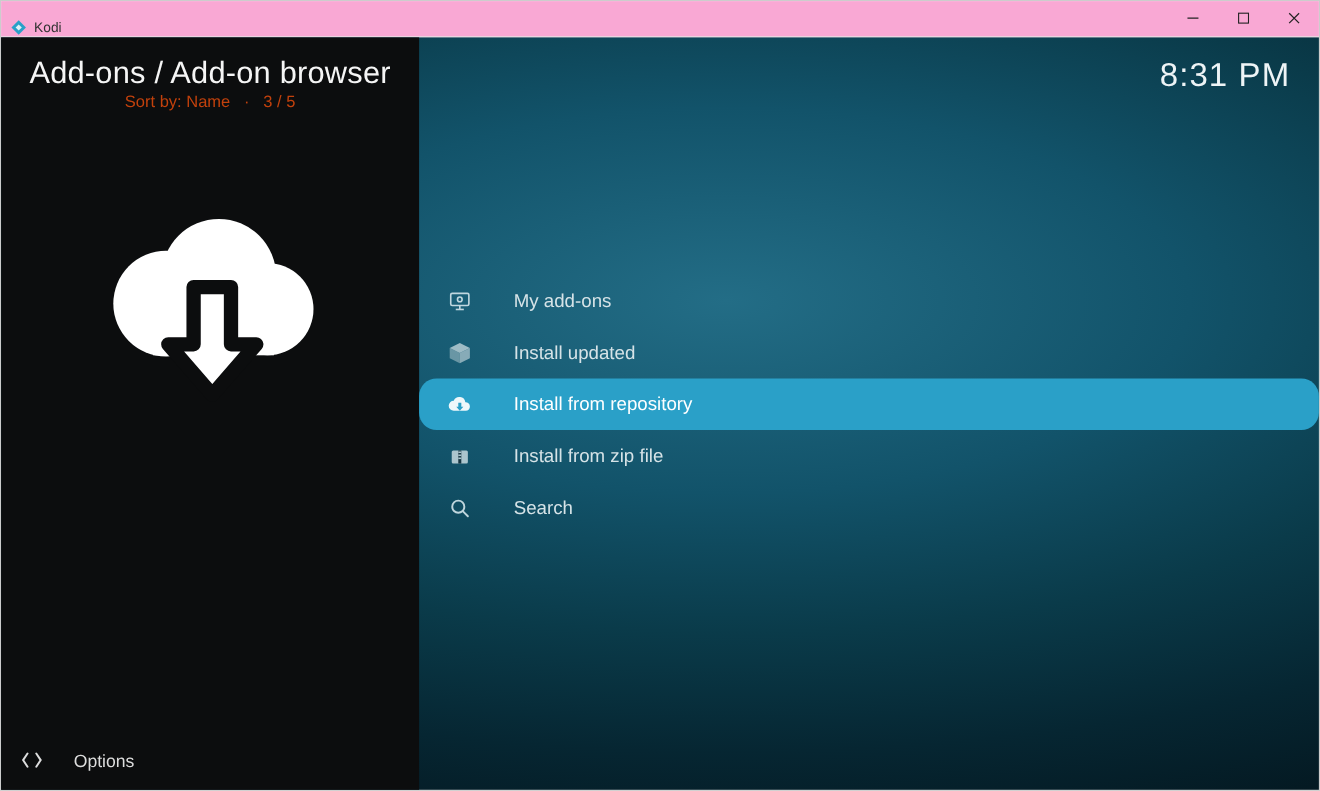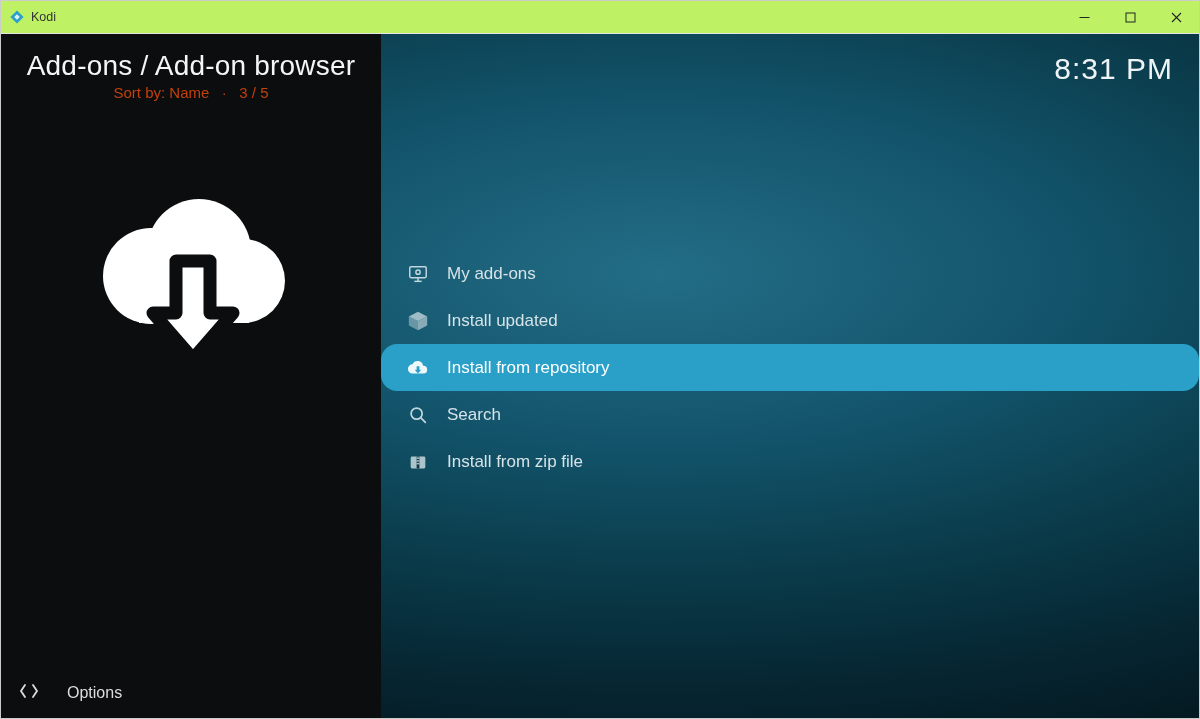--- a/index.html
+++ b/index.html
@@ -1,33 +1,33 @@
 <!DOCTYPE html>
 <html><head>
 <meta charset="utf-8">
 <style>
   * { margin: 0; padding: 0; box-sizing: border-box; }
   html, body { width: 1200px; height: 719px; font-family: -apple-system, "Segoe UI", Arial, sans-serif; overflow: hidden; }
   .window { width: 1200px; height: 719px; background: #fff; display: flex; flex-direction: column; border: 1px solid #ccc; }
-  .titlebar { height: 33px; background: #bef264; display: flex; align-items: center; border-bottom: 1px solid #e5e5e5; }
+  .titlebar { height: 33px; background: #f9a8d4; display: flex; align-items: flex-end; border-bottom: 1px solid #e5e5e5; }
   .titlebar-left { display: flex; align-items: center; gap: 6px; padding-left: 8px; }
   .titlebar-title { font-size: 12.5px; color: #333; }
   .titlebar-right { margin-left: auto; display: flex; }
   .winbtn { width: 46px; height: 33px; display: flex; align-items: center; justify-content: center; color: #222; }
   .content { flex: 1; display: flex; min-height: 0; background: radial-gradient(ellipse 110% 80% at 55% 35%, #236d86 0%, #12536a 32%, #0a3b4a 55%, #062632 75%, #031219 100%); }
   .sidebar { width: 380px; background: #0c0d0e; color: #fff; display: flex; flex-direction: column; position: relative; }
   .crumb-wrap { padding: 16px 22px 0 22px; text-align: center; }
   .crumb { font-size: 28px; font-weight: 300; color: #f5f5f5; letter-spacing: 0.2px; }
   .subline { font-size: 15px; color: #c2410c; margin-top: 2px; }
   .cloud-wrap { flex: 1; display: flex; align-items: flex-start; justify-content: center; padding-top: 80px; }
   .options { height: 50px; display: flex; align-items: center; gap: 28px; padding-left: 18px; color: #ddd; font-size: 16px; }
   .main { flex: 1; position: relative; color: #e8eef0; }
   .clock { position: absolute; top: 18px; right: 26px; font-size: 30px; font-weight: 300; color: #eef4f6; letter-spacing: 1px; }
   .menu-rail { position: absolute; top: 216px; left: 0; right: 0; display: flex; flex-direction: column; }
-  .menu-item { height: 47px; display: flex; align-items: center; gap: 18px; padding-left: 26px; font-size: 17px; color: #d6e3e7; }
+  .menu-item { height: 47px; display: flex; align-items: center; gap: 38px; padding-left: 26px; font-size: 17px; color: #d6e3e7; }
   .menu-item.selected { background: #2aa0c8; color: #fff; border-radius: 16px; }
   .micon { width: 22px; height: 22px; display: flex; align-items: center; justify-content: center; flex-shrink: 0; opacity: 0.92; }
   .micon svg { display: block; }
   .kodi-logo { width: 16px; height: 16px; }
 </style>
 </head>
 <body>
 
 <div class="window">
 
@@ -133,38 +133,38 @@
             <svg width="22" height="22" viewBox="0 0 24 24" fill="#fff">
               <path d="M6 18a5 5 0 0 1 0-10 6 6 0 0 1 11.5 1.5A4 4 0 0 1 18 18H6z"></path>
               <path d="M10.5 10h3v4h2l-3.5 4-3.5-4h2z" fill="#2aa0c8"></path>
             </svg>
           </span>
           <span>Install from repository</span>
         </div>
 
         <div class="menu-item">
           <span class="micon">
-            <svg width="22" height="22" viewBox="0 0 24 24" fill="none" stroke="#cfe2e8" stroke-width="1.9" stroke-linecap="round">
-              <circle cx="10.5" cy="10.5" r="6"></circle>
-              <line x1="15.2" y1="15.2" x2="20" y2="20"></line>
-            </svg>
-          </span>
-          <span>Search</span>
-        </div>
-
-        <div class="menu-item">
-          <span class="micon">
             <svg width="22" height="22" viewBox="0 0 24 24" fill="#b9cfd6">
               <rect x="4" y="6" width="16" height="13" rx="1.5"></rect>
               <rect x="10.5" y="6" width="3" height="13" fill="#15323d"></rect>
               <rect x="10.5" y="7" width="3" height="1.6" fill="#b9cfd6"></rect>
               <rect x="10.5" y="10" width="3" height="1.6" fill="#b9cfd6"></rect>
               <rect x="10.5" y="13" width="3" height="1.6" fill="#b9cfd6"></rect>
             </svg>
           </span>
           <span>Install from zip file</span>
         </div>
 
+        <div class="menu-item">
+          <span class="micon">
+            <svg width="22" height="22" viewBox="0 0 24 24" fill="none" stroke="#cfe2e8" stroke-width="1.9" stroke-linecap="round">
+              <circle cx="10.5" cy="10.5" r="6"></circle>
+              <line x1="15.2" y1="15.2" x2="20" y2="20"></line>
+            </svg>
+          </span>
+          <span>Search</span>
+        </div>
+
       </div>
     </div>
 
   </div>
 </div>
 
 </body></html>

